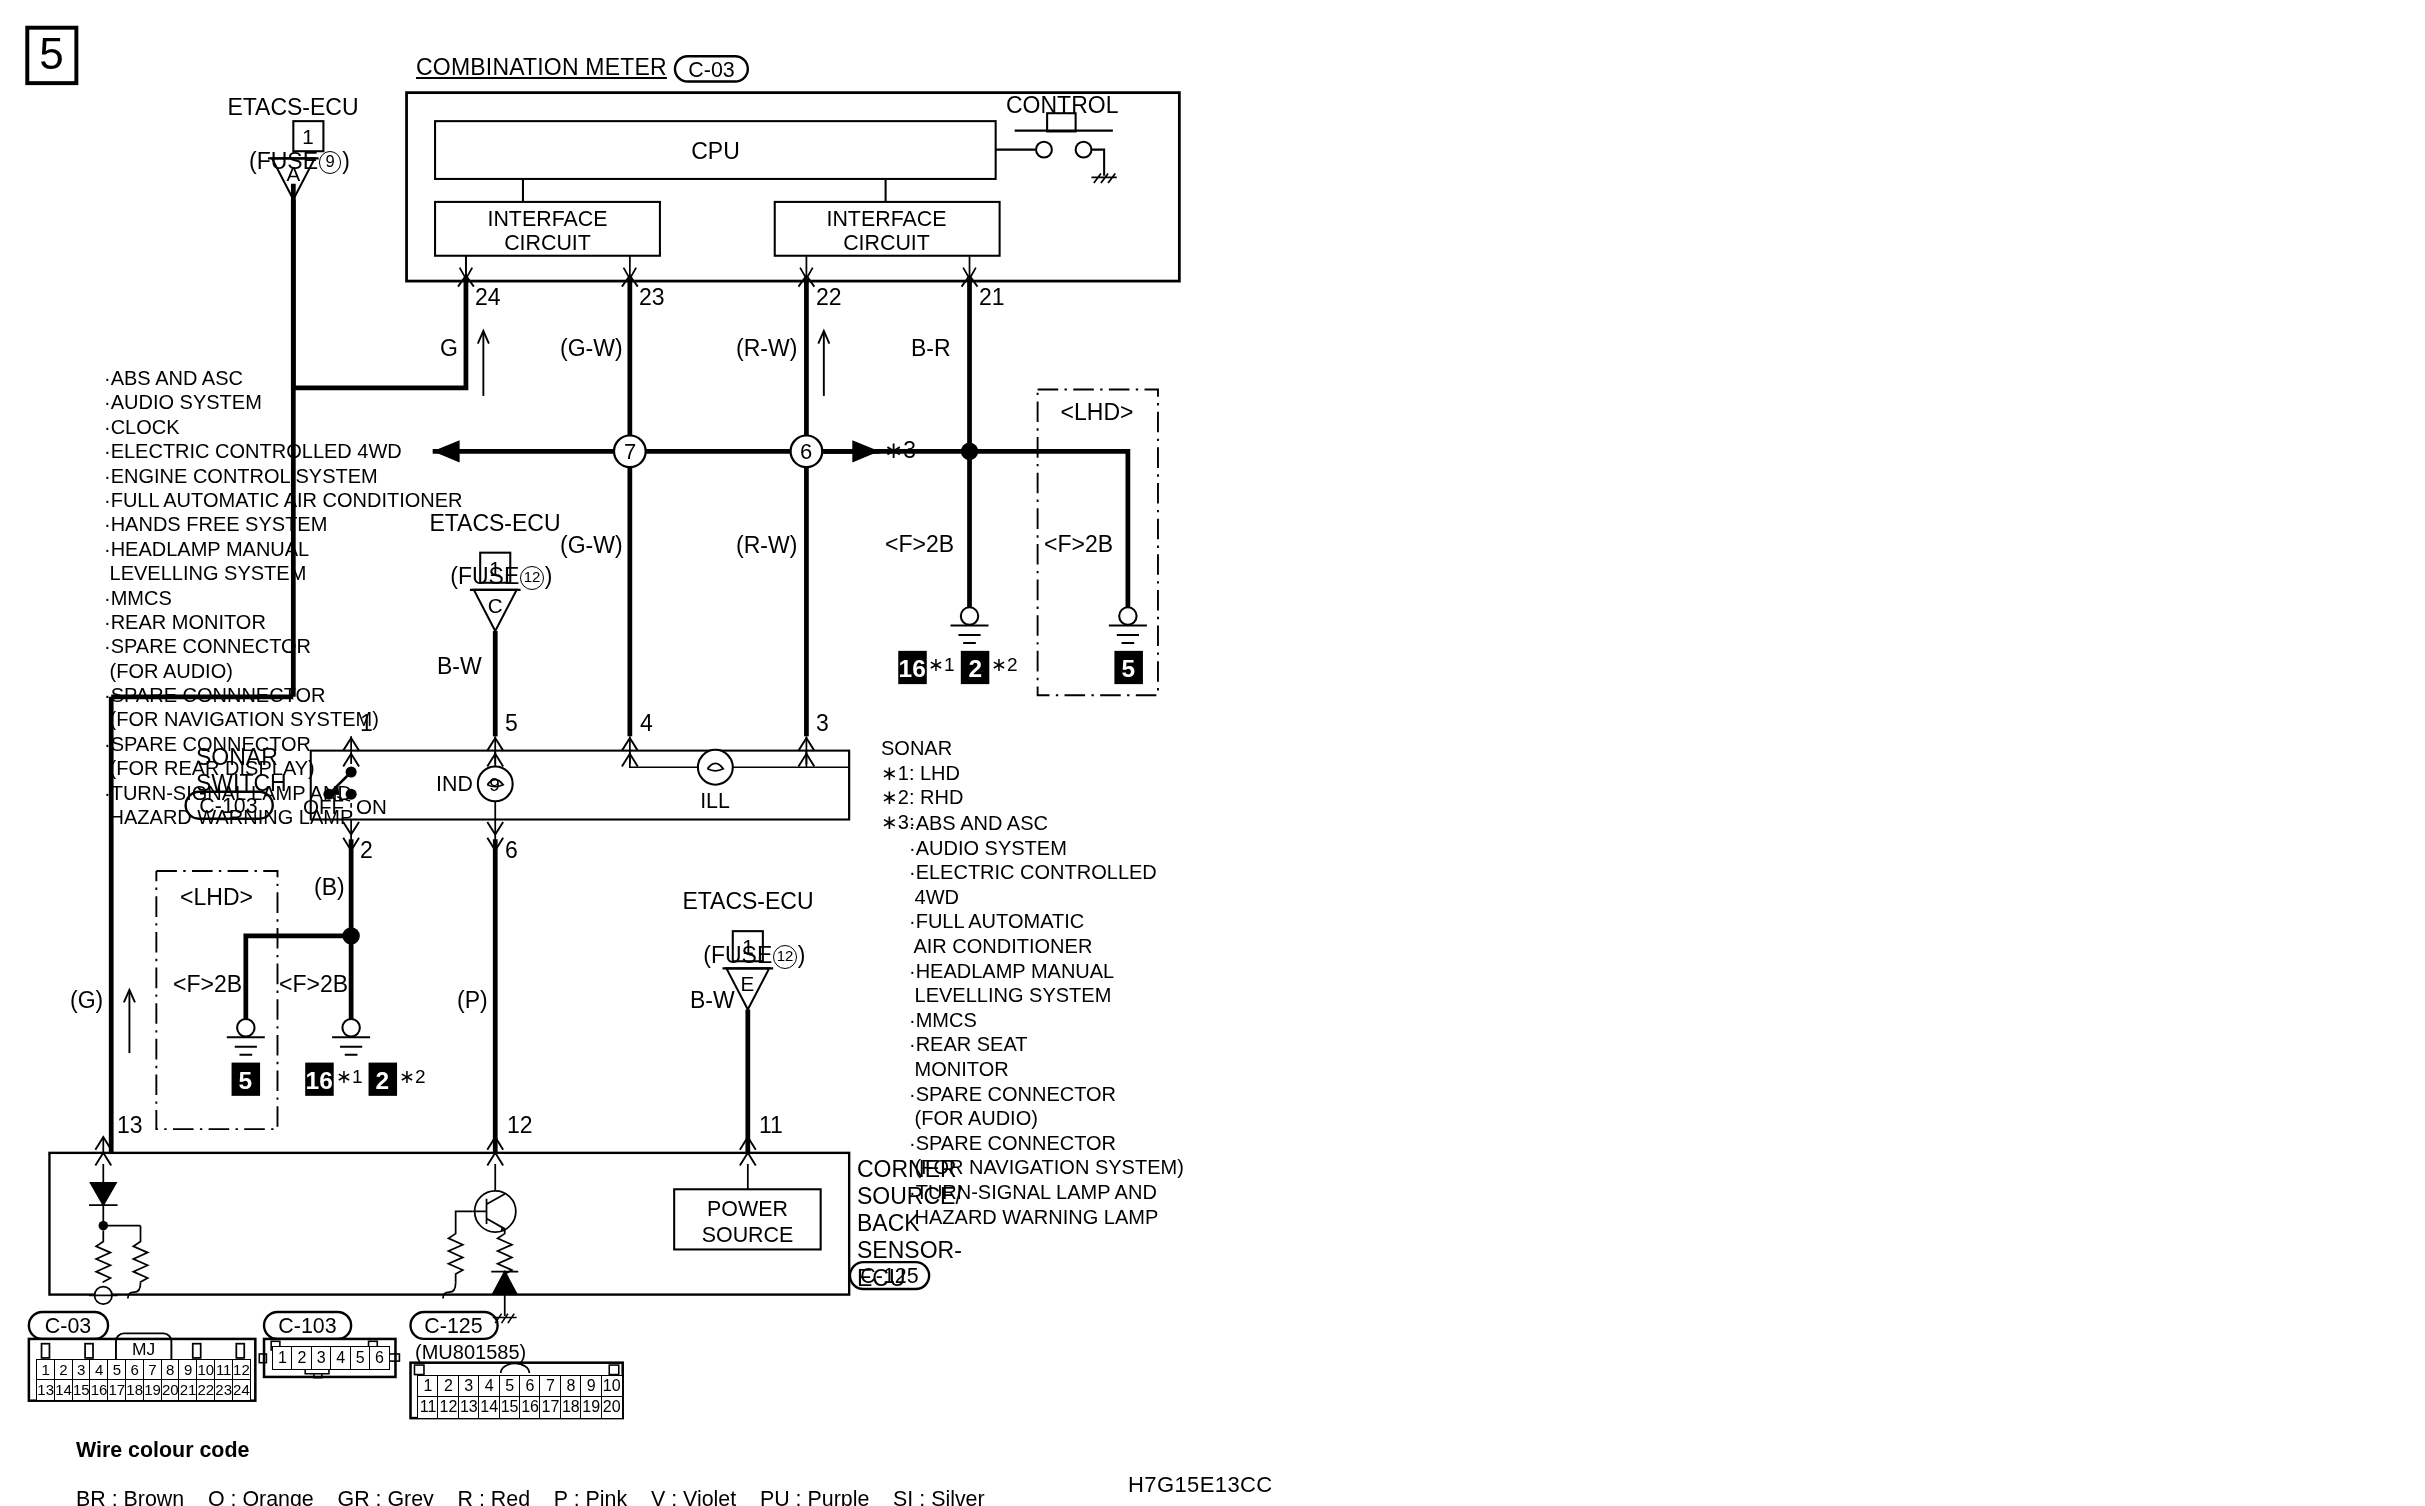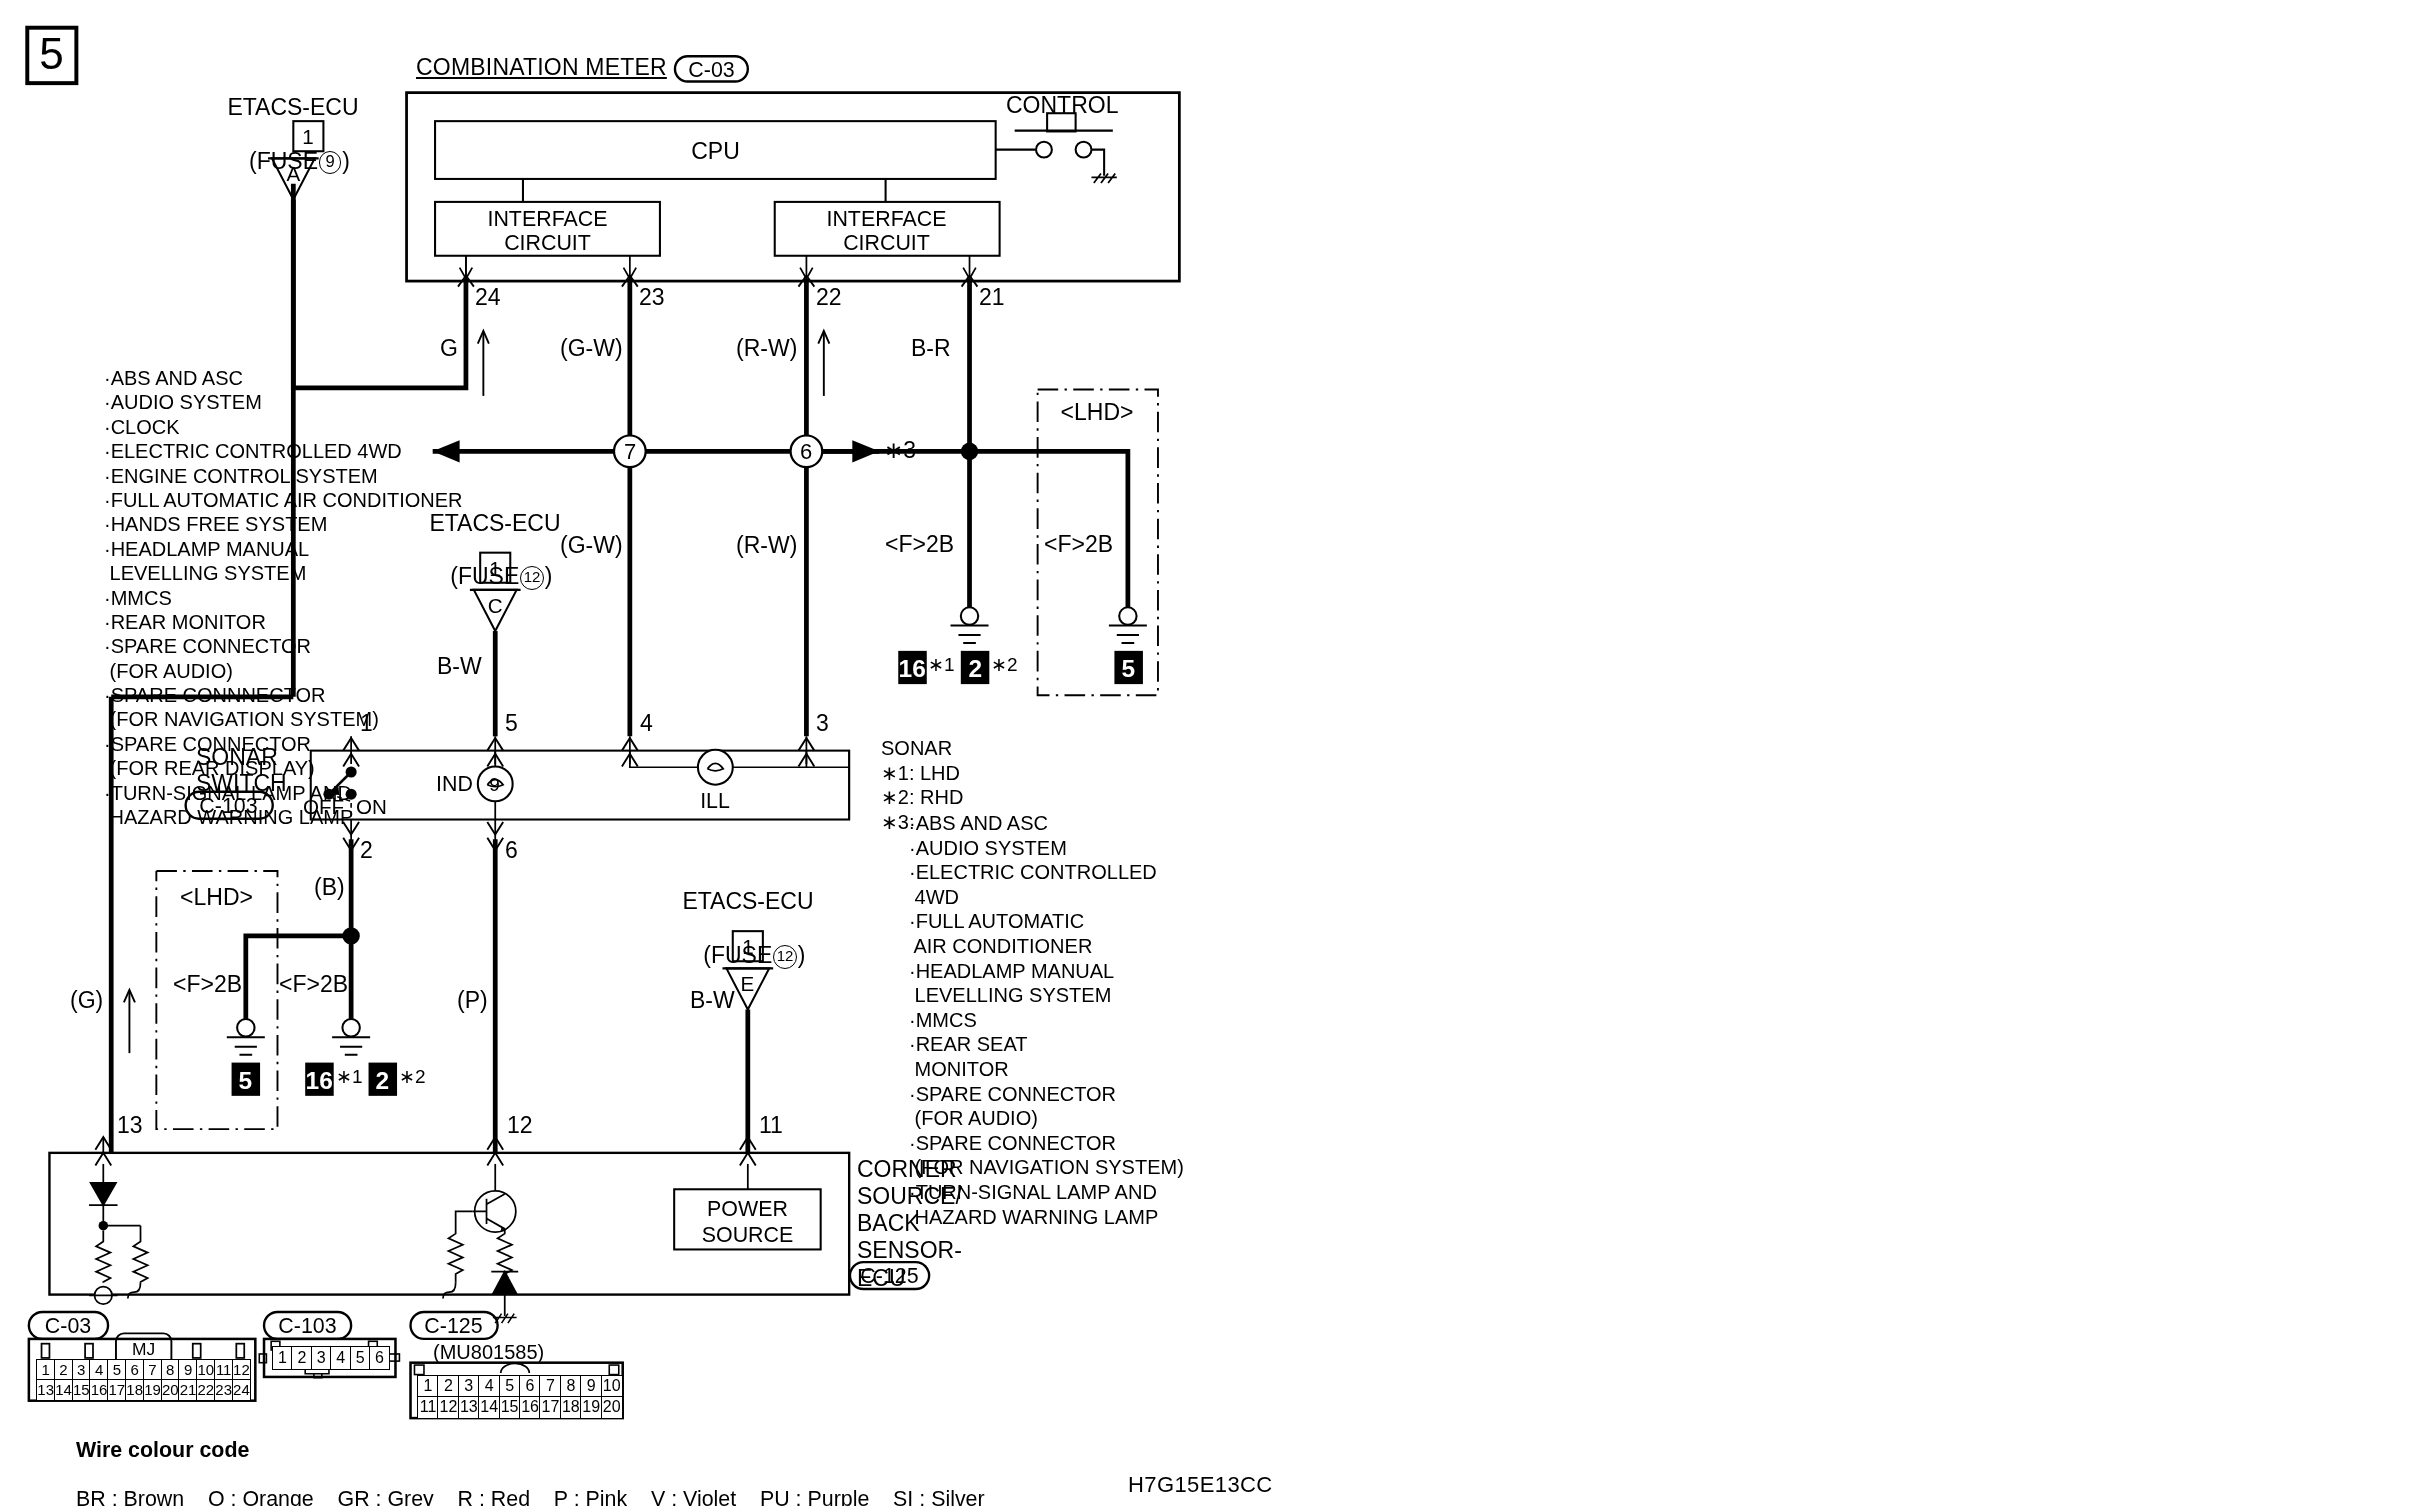--- a/index.html
+++ b/index.html
@@ -425,21 +425,21 @@
         <div style="width: 19px; height: 22px; line-height: 22px; text-align: center; font-size: 16px; border: 1.6px solid rgb(0, 0, 0); margin-right: -1.6px; background: rgb(255, 255, 255); font-family: &quot;Liberation Sans&quot;, sans-serif;">1</div>
         <div style="width: 19px; height: 22px; line-height: 22px; text-align: center; font-size: 16px; border: 1.6px solid rgb(0, 0, 0); margin-right: -1.6px; background: rgb(255, 255, 255); font-family: &quot;Liberation Sans&quot;, sans-serif;">2</div>
         <div style="width: 19px; height: 22px; line-height: 22px; text-align: center; font-size: 16px; border: 1.6px solid rgb(0, 0, 0); margin-right: -1.6px; background: rgb(255, 255, 255); font-family: &quot;Liberation Sans&quot;, sans-serif;">3</div>
         <div style="width: 19px; height: 22px; line-height: 22px; text-align: center; font-size: 16px; border: 1.6px solid rgb(0, 0, 0); margin-right: -1.6px; background: rgb(255, 255, 255); font-family: &quot;Liberation Sans&quot;, sans-serif;">4</div>
         <div style="width: 19px; height: 22px; line-height: 22px; text-align: center; font-size: 16px; border: 1.6px solid rgb(0, 0, 0); margin-right: -1.6px; background: rgb(255, 255, 255); font-family: &quot;Liberation Sans&quot;, sans-serif;">5</div>
         <div style="width: 19px; height: 22px; line-height: 22px; text-align: center; font-size: 16px; border: 1.6px solid rgb(0, 0, 0); margin-right: -1.6px; background: rgb(255, 255, 255); font-family: &quot;Liberation Sans&quot;, sans-serif;">6</div>
       </div>
     </div>
 
 <div class="txt" style="left:410px;top:1315px;width:87px;text-align:center;font-size:21.4px;">C-125</div>
-<div class="txt" style="left:433px;top:1341px;font-size:20px;">(MU801585)</div>
+<div class="txt" style="left:415px;top:1341px;font-size:20px;">(MU801585)</div>
 <div style="position:absolute;left:417px;top:1375px;">
       <div style="display: flex;">
         <div style="width: 20px; height: 20.6px; line-height: 20.6px; text-align: center; font-size: 16px; border: 1.6px solid rgb(0, 0, 0); margin-right: -1.6px; background: rgb(255, 255, 255); font-family: &quot;Liberation Sans&quot;, sans-serif;">1</div>
         <div style="width: 20px; height: 20.6px; line-height: 20.6px; text-align: center; font-size: 16px; border: 1.6px solid rgb(0, 0, 0); margin-right: -1.6px; background: rgb(255, 255, 255); font-family: &quot;Liberation Sans&quot;, sans-serif;">2</div>
         <div style="width: 20px; height: 20.6px; line-height: 20.6px; text-align: center; font-size: 16px; border: 1.6px solid rgb(0, 0, 0); margin-right: -1.6px; background: rgb(255, 255, 255); font-family: &quot;Liberation Sans&quot;, sans-serif;">3</div>
         <div style="width: 20px; height: 20.6px; line-height: 20.6px; text-align: center; font-size: 16px; border: 1.6px solid rgb(0, 0, 0); margin-right: -1.6px; background: rgb(255, 255, 255); font-family: &quot;Liberation Sans&quot;, sans-serif;">4</div>
         <div style="width: 20px; height: 20.6px; line-height: 20.6px; text-align: center; font-size: 16px; border: 1.6px solid rgb(0, 0, 0); margin-right: -1.6px; background: rgb(255, 255, 255); font-family: &quot;Liberation Sans&quot;, sans-serif;">5</div>
         <div style="width: 20px; height: 20.6px; line-height: 20.6px; text-align: center; font-size: 16px; border: 1.6px solid rgb(0, 0, 0); margin-right: -1.6px; background: rgb(255, 255, 255); font-family: &quot;Liberation Sans&quot;, sans-serif;">6</div>
         <div style="width: 20px; height: 20.6px; line-height: 20.6px; text-align: center; font-size: 16px; border: 1.6px solid rgb(0, 0, 0); margin-right: -1.6px; background: rgb(255, 255, 255); font-family: &quot;Liberation Sans&quot;, sans-serif;">7</div>
         <div style="width: 20px; height: 20.6px; line-height: 20.6px; text-align: center; font-size: 16px; border: 1.6px solid rgb(0, 0, 0); margin-right: -1.6px; background: rgb(255, 255, 255); font-family: &quot;Liberation Sans&quot;, sans-serif;">8</div>

